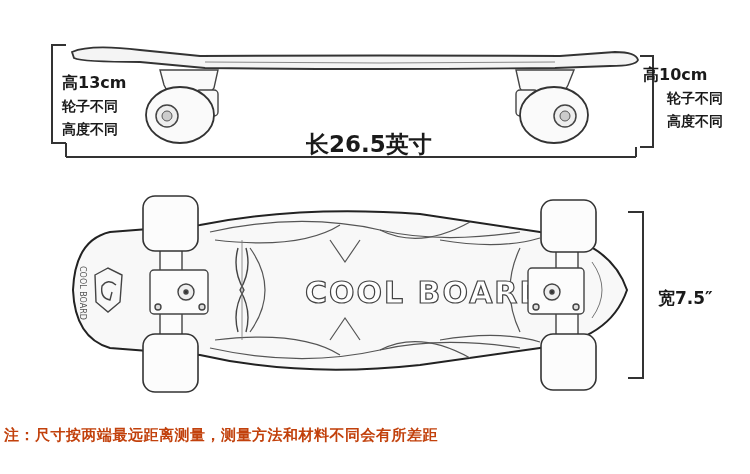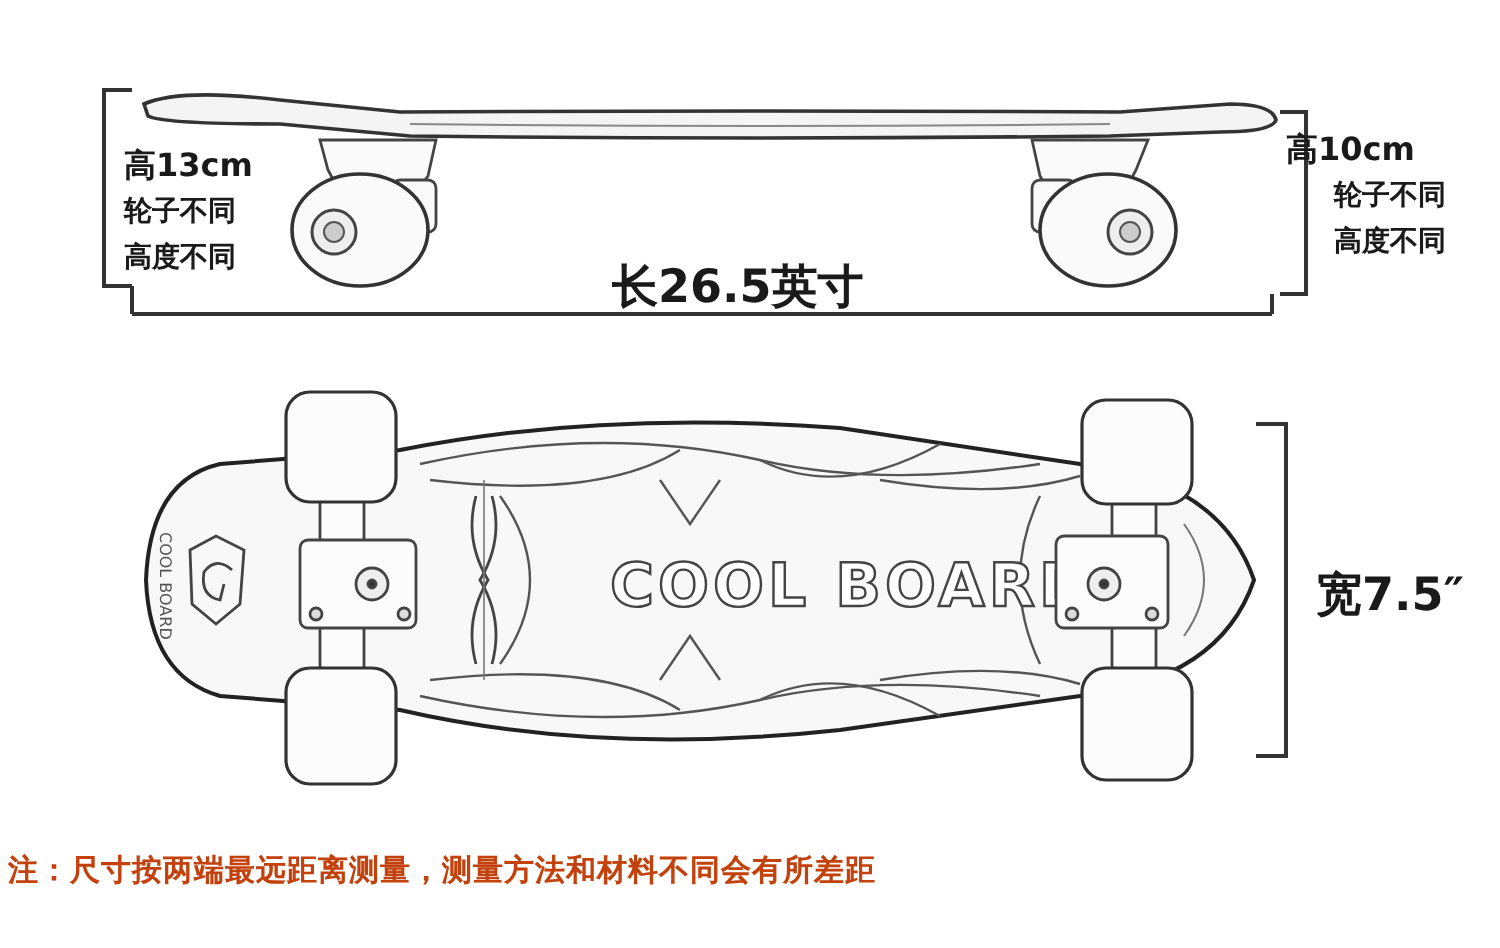--- a/index.html
+++ b/index.html
@@ -125,15 +125,15 @@
 <div class="lbl big" style="left:62px; top:72px;">高13cm</div>
 <div class="lbl" style="left:62px; top:95px;">轮子不同</div>
 <div class="lbl" style="left:62px; top:118px;">高度不同</div>
 
 <div class="lbl big" style="left:643px; top:64px;">高10cm</div>
 <div class="lbl" style="left:667px; top:87px;">轮子不同</div>
 <div class="lbl" style="left:667px; top:110px;">高度不同</div>
 
 <div class="lbl big" style="left:294px; top:133px; font-size:23px;margin-left:12px;">长26.5英寸</div>
 
-<div class="lbl big" style="left:658px; top:287px; font-size:23px;">宽7.5″</div>
+<div class="lbl big" style="left:658px; top:287px; font-size:17px;">宽7.5″</div>
 
 <div class="note">注：尺寸按两端最远距离测量，测量方法和材料不同会有所差距</div>
 
 </body></html>

